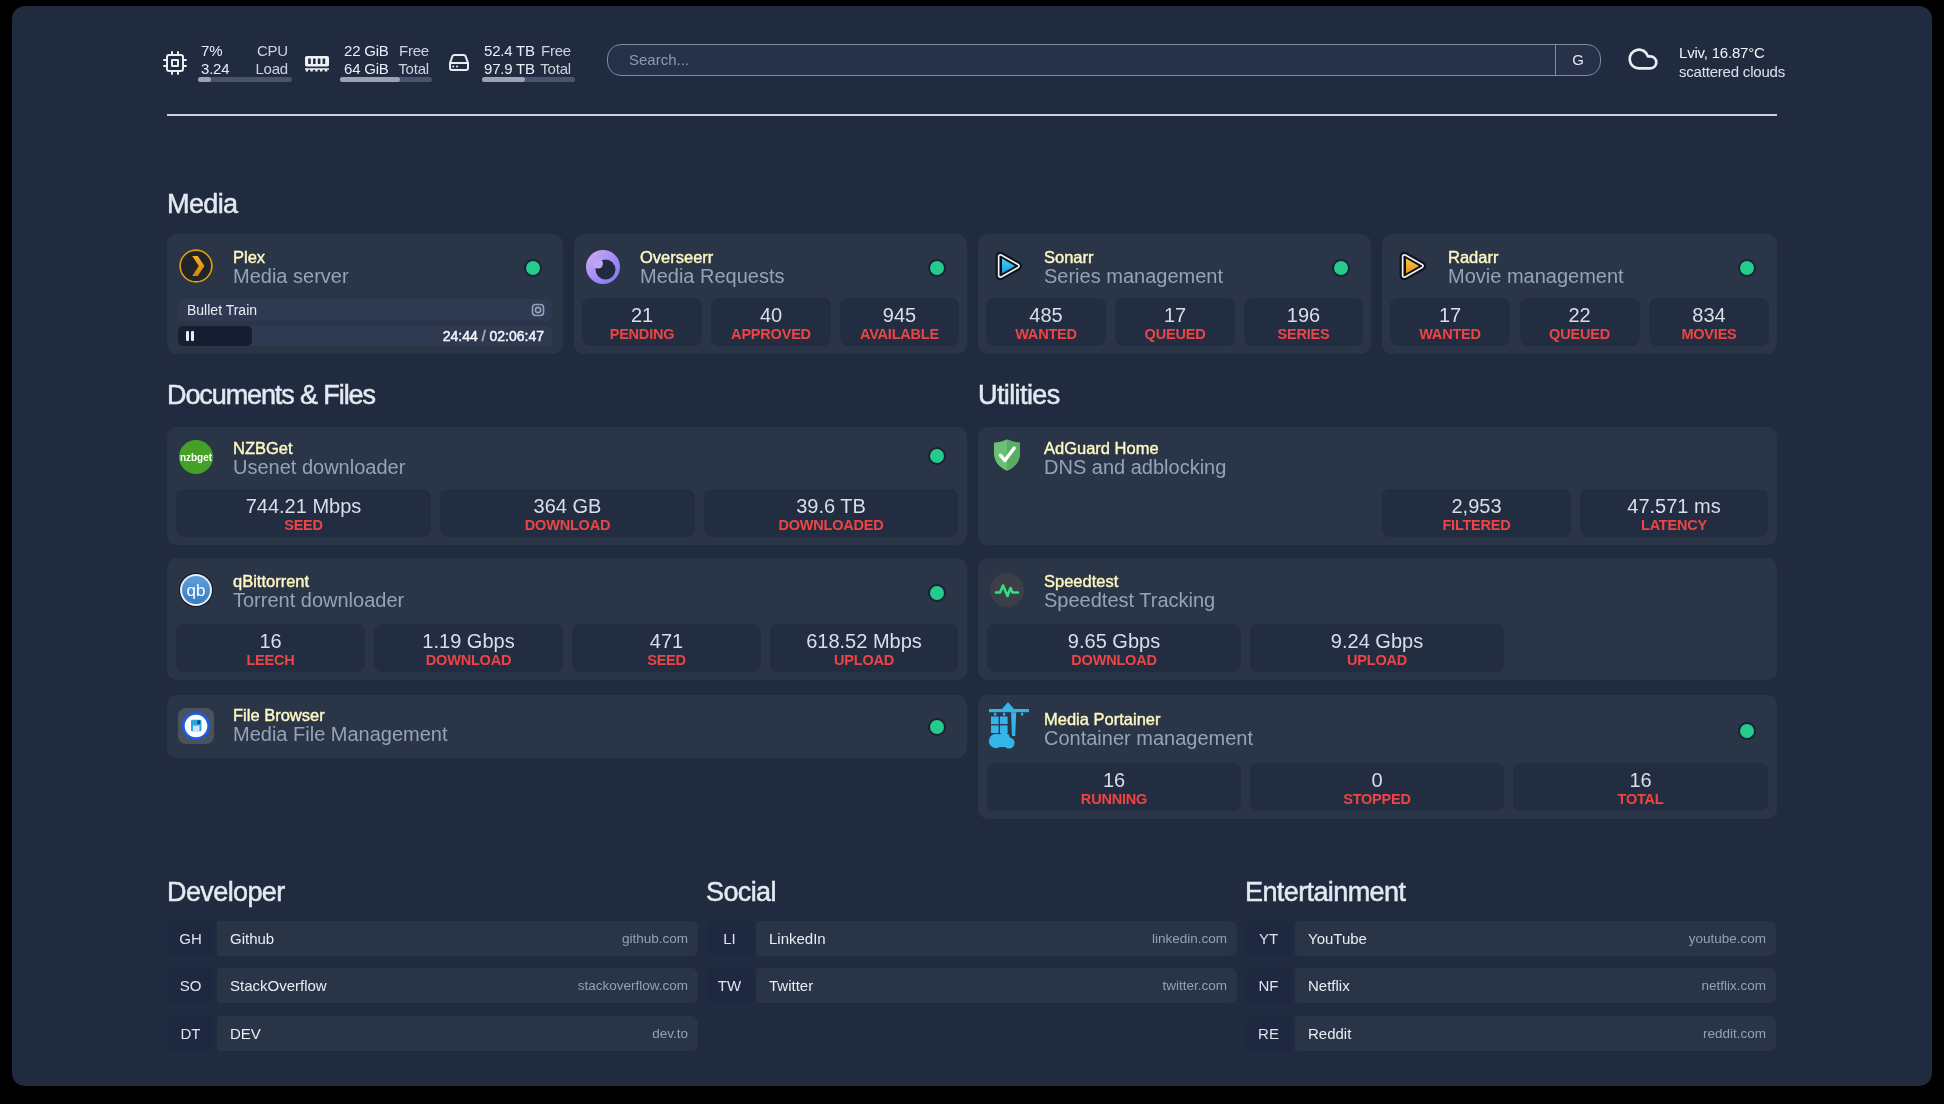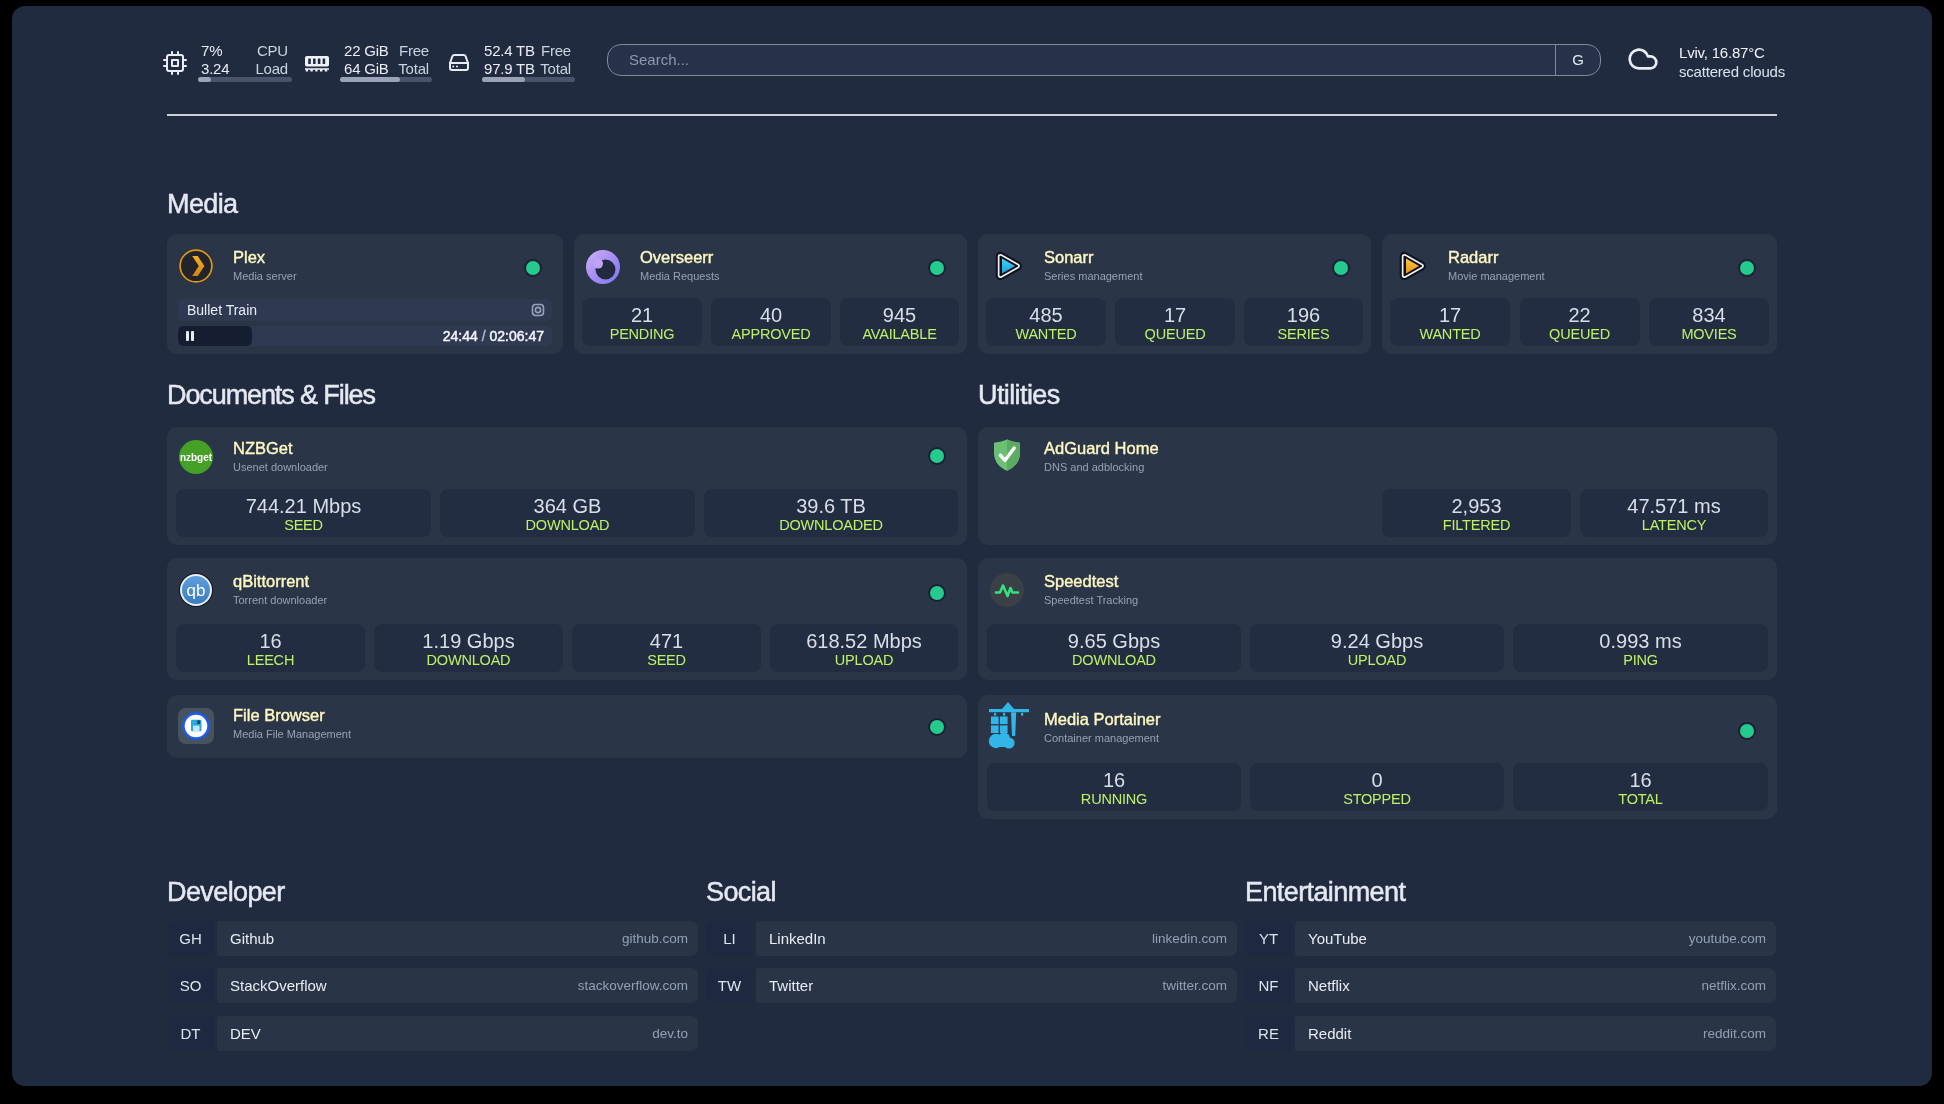--- a/index.html
+++ b/index.html
@@ -4,23 +4,23 @@
 <style>
 * { margin:0; padding:0; box-sizing:border-box; }
 html,body { width:1944px; height:1104px; background:#000; overflow:hidden;
   font-family:"Liberation Sans", sans-serif; }
 #panel { position:absolute; left:12px; top:6px; width:1920px; height:1080px;
   background:#212b40; border-radius:13px; }
 .abs { position:absolute; }
 .card { position:absolute; background:#2b3548; border-radius:10px; }
 .sbox { position:absolute; background:#232d41; border-radius:8px; text-align:center; padding-top:6px; }
 .sbox .num { font-size:20px; line-height:22px; color:#d9dfe9; }
-.sbox .lbl { font-size:14.5px; line-height:17px; font-weight:400; color:#bef264; letter-spacing:-0.2px; }
+.sbox .lbl { font-size:14.5px; line-height:17px; font-weight:700; color:#ef4444; letter-spacing:-0.2px; }
 .title { position:absolute; font-size:16.5px; font-weight:400; -webkit-text-stroke:0.4px; color:#fef9c3; line-height:20px; }
-.sub { position:absolute; font-size:11px; color:#96a2b6; line-height:17px; }
+.sub { position:absolute; font-size:20px; color:#96a2b6; line-height:17px; }
 .dot { position:absolute; width:14px; height:14px; border-radius:50%; background:#24cb8d; box-shadow:0 0 0 2px #1a2134; }
 .hdr { position:absolute; font-size:27px; font-weight:400; -webkit-text-stroke:0.5px; color:#e4e9f1; line-height:32px; letter-spacing:-0.6px; }
 .tbv { position:absolute; font-size:15px; color:#e9edf4; line-height:17.5px; letter-spacing:-0.2px; }
 .tbl { position:absolute; font-size:15px; color:#cbd3df; line-height:17.5px; text-align:right; letter-spacing:-0.2px; }
 .bar { position:absolute; height:5px; border-radius:3px; background:#49536a; }
 .bar i { display:block; height:5px; border-radius:3px; background:#99a3b5; }
 .bmh { position:absolute; font-size:27px; font-weight:400; -webkit-text-stroke:0.5px; color:#e4e9f1; letter-spacing:-0.6px; }
 .brow { position:absolute; height:35px; }
 .babbr { position:absolute; left:0; top:0; width:47px; height:35px; background:#1e2840;
   border-radius:7px 3px 3px 7px; color:#dde4ee; font-size:15px; text-align:center; line-height:35px; }
@@ -287,24 +287,20 @@
   <div class="title" style="left:66px;top:13px">Speedtest</div>
   <div class="sub" style="left:66px;top:34px">Speedtest Tracking</div>
   <div class="sbox" style="left:9px;top:66px;width:254px;height:48px">
       <div class="num">9.65 Gbps</div>
       <div class="lbl">DOWNLOAD</div>
     </div>
   <div class="sbox" style="left:272px;top:66px;width:254px;height:48px">
       <div class="num">9.24 Gbps</div>
       <div class="lbl">UPLOAD</div>
     </div>
-  <div class="sbox" style="left:535px;top:66px;width:255px;height:48px">
-      <div class="num">0.993 ms</div>
-      <div class="lbl">PING</div>
-    </div>
 </div>
 
 <div class="card" style="left:167px;top:695px;width:800px;height:63px">
   <svg class="icon36" style="left:11px;top:13px" viewBox="0 0 36 36">
     <rect x="0" y="0" width="36" height="36" rx="8" fill="#47545f"></rect>
     <circle cx="18" cy="18" r="12.6" fill="#ffffff" stroke="#1d5be8" stroke-width="2.6"></circle>
     <rect x="13" y="11.8" width="10.5" height="11.5" rx="1" fill="#29a8e0"></rect>
     <rect x="15" y="17.6" width="6.5" height="5.7" fill="#c9e4f8"></rect>
     <rect x="19.3" y="12.4" width="2.8" height="3.6" fill="#10426b"></rect>
   </svg>

